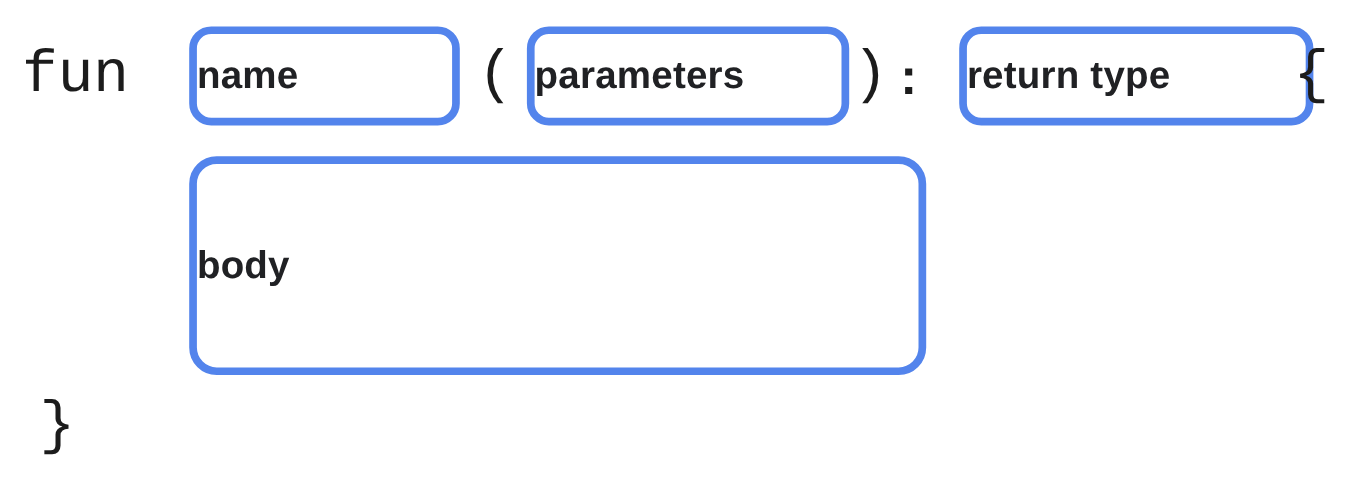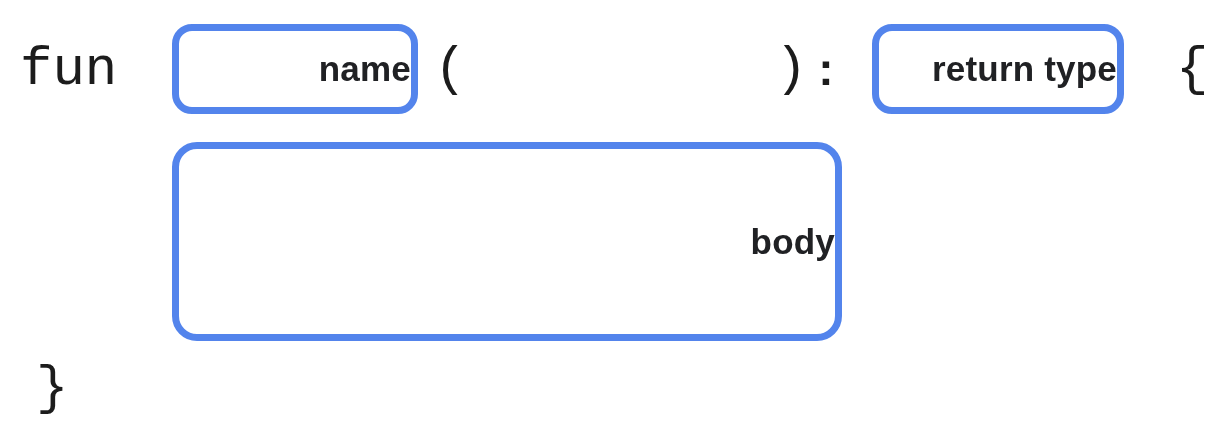--- a/index.html
+++ b/index.html
@@ -44,58 +44,61 @@
   }
   
   .slot {
     position: absolute;
     box-sizing: border-box;
     border: 7px solid var(--accent, #5384ec);
     border-radius: 20px;
     background: #ffffff;
     display: flex;
     align-items: center;
-    justify-content: flex-end;
+    justify-content: flex-start;
   }
   .slot-row1 {
     top: 24px;
     height: 90px;
   }
   .slot-label {
     font-family: "Liberation Sans", sans-serif;
     font-weight: 700;
     font-size: 35px;
     color: #202124;
     letter-spacing: 0.2px;
     white-space: nowrap;
   }
   #kw-fun        { left: 20px; }
   #slot-name     { left: 172px; width: 246px; }
   #tok-oparen    { left: 434px; }
   #slot-params   { left: 479px; width: 293px; }
   #tok-cparen    { left: 775px; }
   #tok-colon     { left: 806px; width: 40px; }
-  #slot-return   { left: 872px; width: 252px; }
+  #slot-return   { left: 872px; width: 322px; }
   #tok-obrace    { left: 1176px; }
   #slot-body     { left: 172px; top: 142px; width: 670px; height: 199px; border-radius: 25px; }
   #tok-cbrace    { left: 36px; top: 356px; height: 64px; }
 </style>
 </head>
 <body>
 
 <div class="canvas" style="background: rgb(255, 255, 255);">
 
   <div class="code-token" id="kw-fun">fun</div>
 
   <div class="slot slot-row1" id="slot-name">
     <span class="slot-label">name</span>
   </div>
 
   <div class="code-token" id="tok-oparen">(</div>
 
+  <div class="slot slot-row1" id="slot-params">
+    <span class="slot-label">parameters</span>
+  </div>
 
   <div class="code-token" id="tok-cparen">)</div>
 
   <div class="colon-token" id="tok-colon">:</div>
 
   <div class="slot slot-row1" id="slot-return">
     <span class="slot-label">return type</span>
   </div>
 
   <div class="code-token" id="tok-obrace">{</div>

